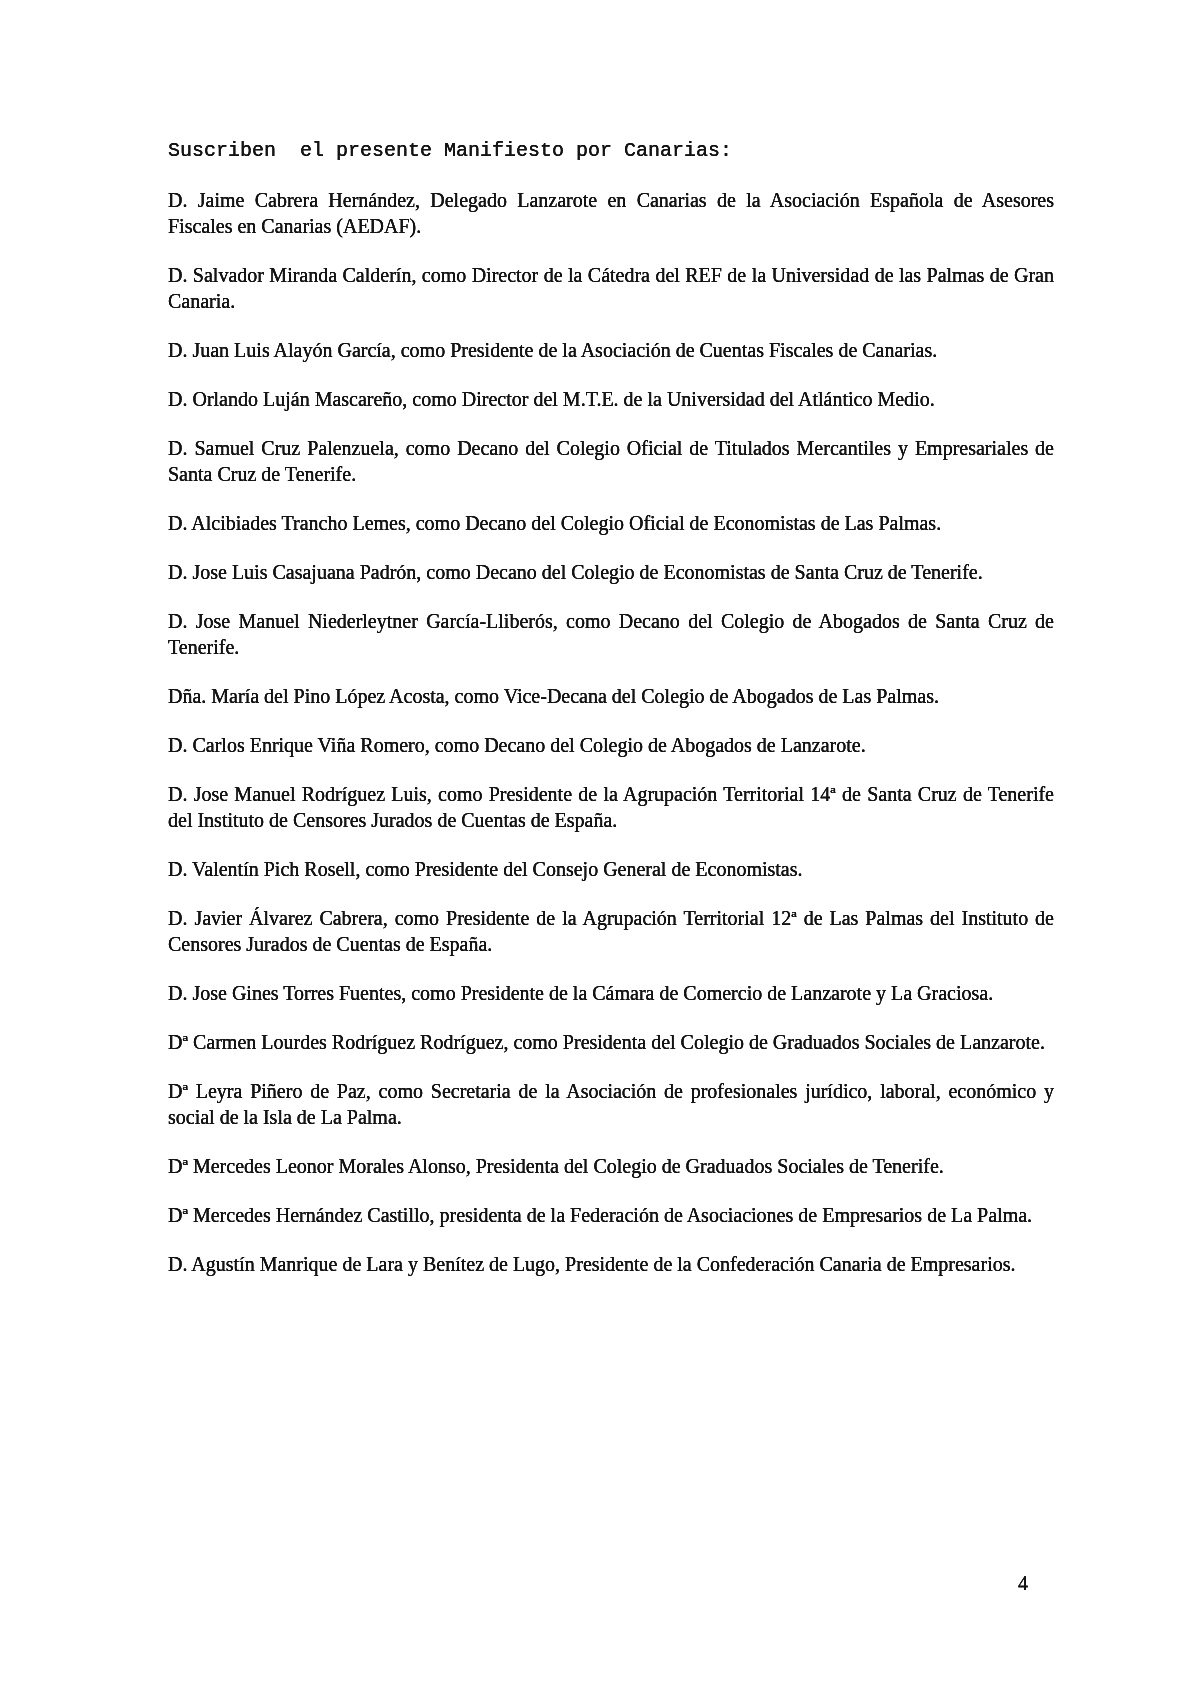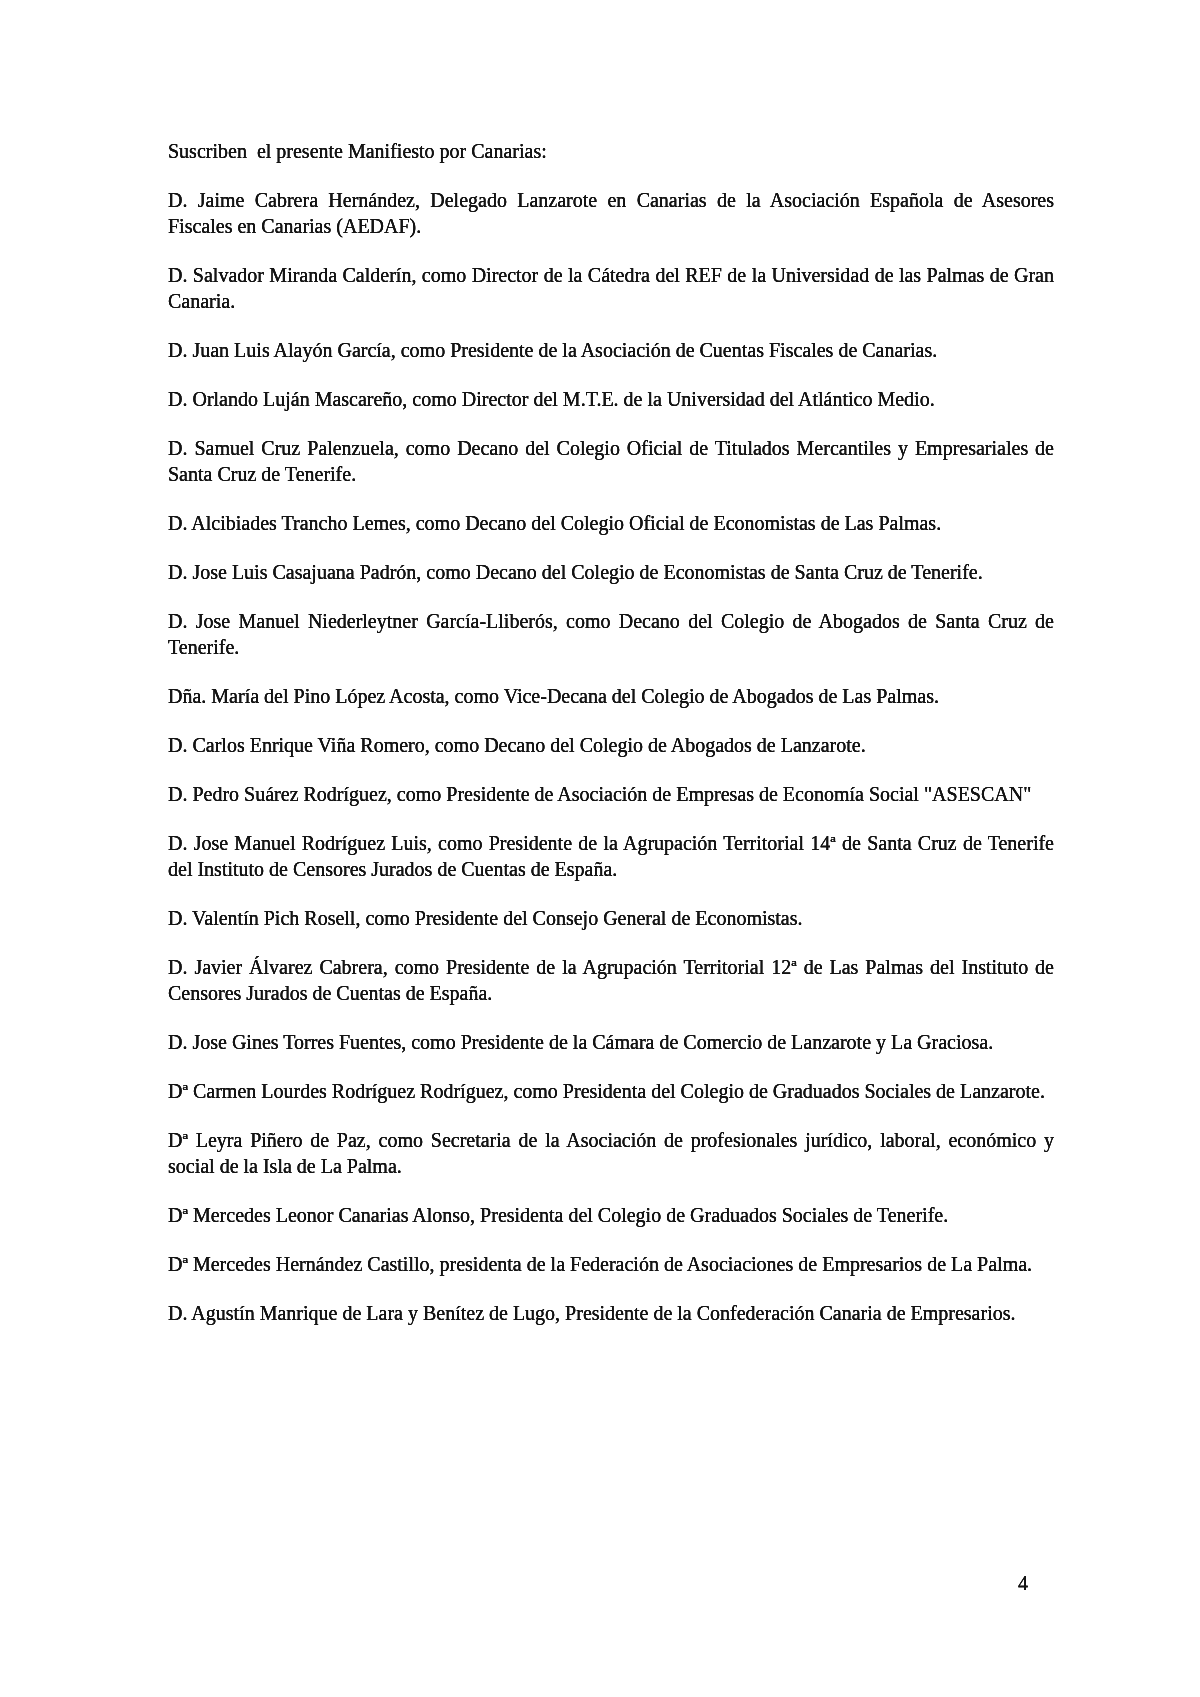--- a/index.html
+++ b/index.html
@@ -25,20 +25,21 @@
   .heading,
   .para {
     font-size: 20px;
     line-height: 26px;
     margin: 0 0 23px 0;
     
     text-shadow: 0 0 0.5px currentColor, 0 0 0.5px currentColor;
   }
   .heading {
     white-space: pre-wrap;
+    font-family: Liberation Mono, monospace;
   }
   .para {
     text-align: justify;
     text-justify: inter-word;
   }
   .page-number {
     position: absolute;
     top: 1570px;
     right: 172px;
     font-size: 20px;
@@ -55,25 +56,24 @@
     <p class="para">D. Jaime Cabrera Hernández, Delegado Lanzarote en Canarias de la Asociación Española de Asesores Fiscales en Canarias (AEDAF).</p>
     <p class="para">D. Salvador Miranda Calderín, como Director de la Cátedra del REF de la Universidad de las Palmas de Gran Canaria.</p>
     <p class="para">D. Juan Luis Alayón García, como Presidente de la Asociación de Cuentas Fiscales de Canarias.</p>
     <p class="para">D. Orlando Luján Mascareño, como Director del M.T.E. de la Universidad del Atlántico Medio.</p>
     <p class="para">D. Samuel Cruz Palenzuela, como Decano del Colegio Oficial de Titulados Mercantiles y Empresariales de Santa Cruz de Tenerife.</p>
     <p class="para">D. Alcibiades Trancho Lemes, como Decano del Colegio Oficial de Economistas de Las Palmas.</p>
     <p class="para">D. Jose Luis Casajuana Padrón, como Decano del Colegio de Economistas de Santa Cruz de Tenerife.</p>
     <p class="para">D. Jose Manuel Niederleytner García-Lliberós, como Decano del Colegio de Abogados de Santa Cruz de Tenerife.</p>
     <p class="para">Dña. María del Pino López Acosta, como Vice-Decana del Colegio de Abogados de Las Palmas.</p>
     <p class="para">D. Carlos Enrique Viña Romero, como Decano del Colegio de Abogados de Lanzarote.</p>
-    <p class="para">D. Pedro Suárez Rodríguez, como Presidente de Asociación de Empresas de Economía Social "ASESCAN"</p>
     <p class="para">D. Jose Manuel Rodríguez Luis, como Presidente de la Agrupación Territorial 14ª de Santa Cruz de Tenerife del Instituto de Censores Jurados de Cuentas de España.</p>
     <p class="para">D. Valentín Pich Rosell, como Presidente del Consejo General de Economistas.</p>
     <p class="para">D. Javier Álvarez Cabrera, como Presidente de la Agrupación Territorial 12ª de Las Palmas del Instituto de Censores Jurados de Cuentas de España.</p>
     <p class="para">D. Jose Gines Torres Fuentes, como Presidente de la Cámara de Comercio de Lanzarote y La Graciosa.</p>
     <p class="para">Dª Carmen Lourdes Rodríguez Rodríguez, como Presidenta del Colegio de Graduados Sociales de Lanzarote.</p>
     <p class="para">Dª Leyra Piñero de Paz, como Secretaria de la Asociación de profesionales jurídico, laboral, económico y social de la Isla de La Palma.</p>
-    <p class="para">Dª Mercedes Leonor Canarias Alonso, Presidenta del Colegio de Graduados Sociales de Tenerife.</p>
+    <p class="para">Dª Mercedes Leonor Morales Alonso, Presidenta del Colegio de Graduados Sociales de Tenerife.</p>
     <p class="para">Dª Mercedes Hernández Castillo, presidenta de la Federación de Asociaciones de Empresarios de La Palma.</p>
     <p class="para">D. Agustín Manrique de Lara y Benítez de Lugo, Presidente de la Confederación Canaria de Empresarios.</p>
   </div>
   <div class="page-number">4</div>
 </div>
 
 </body></html>

